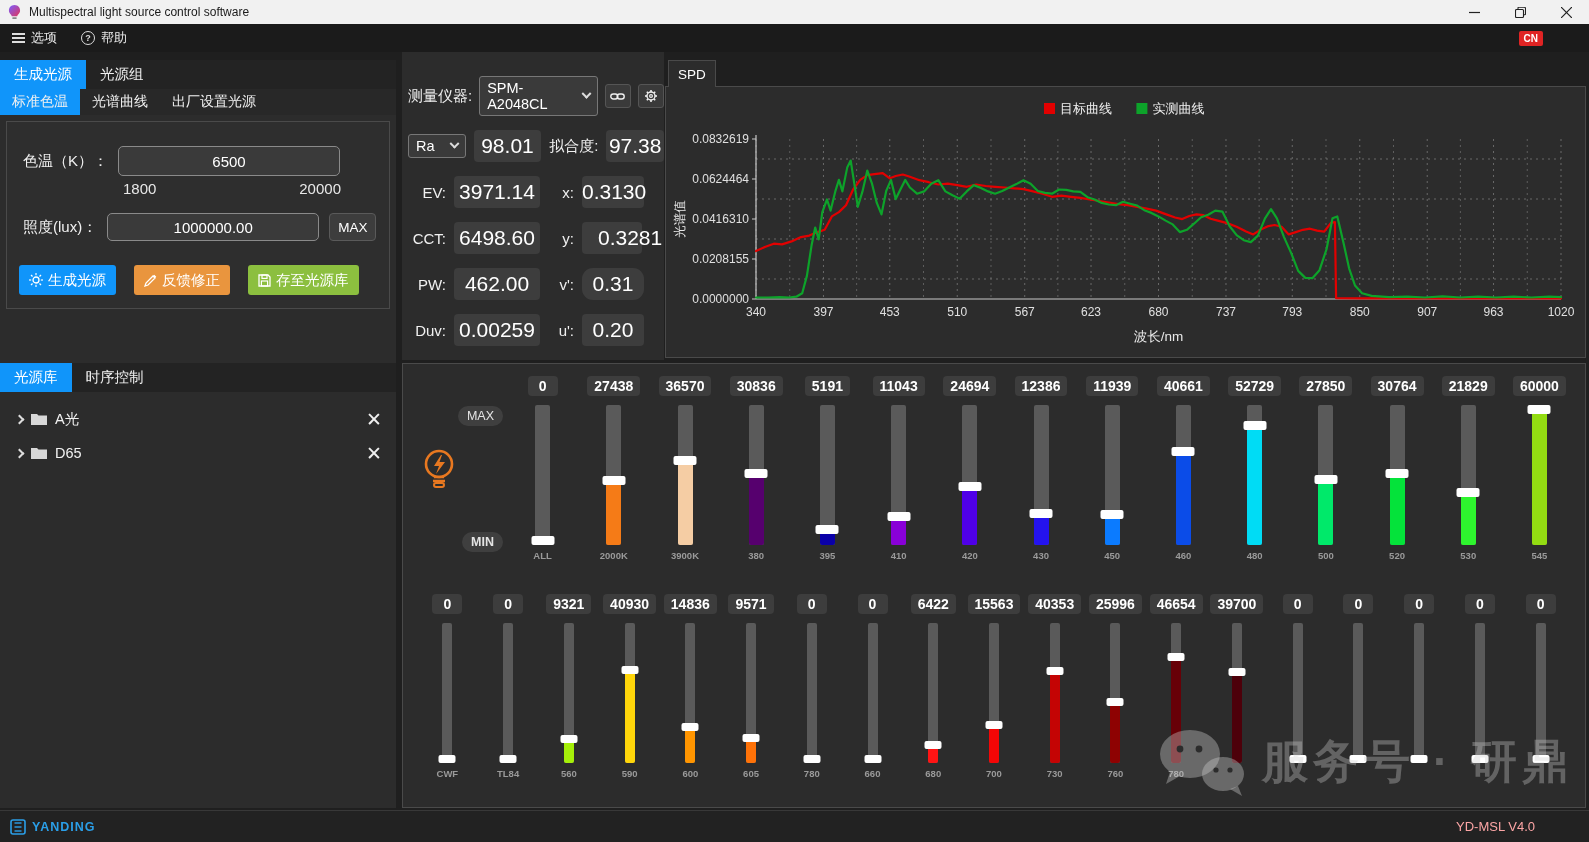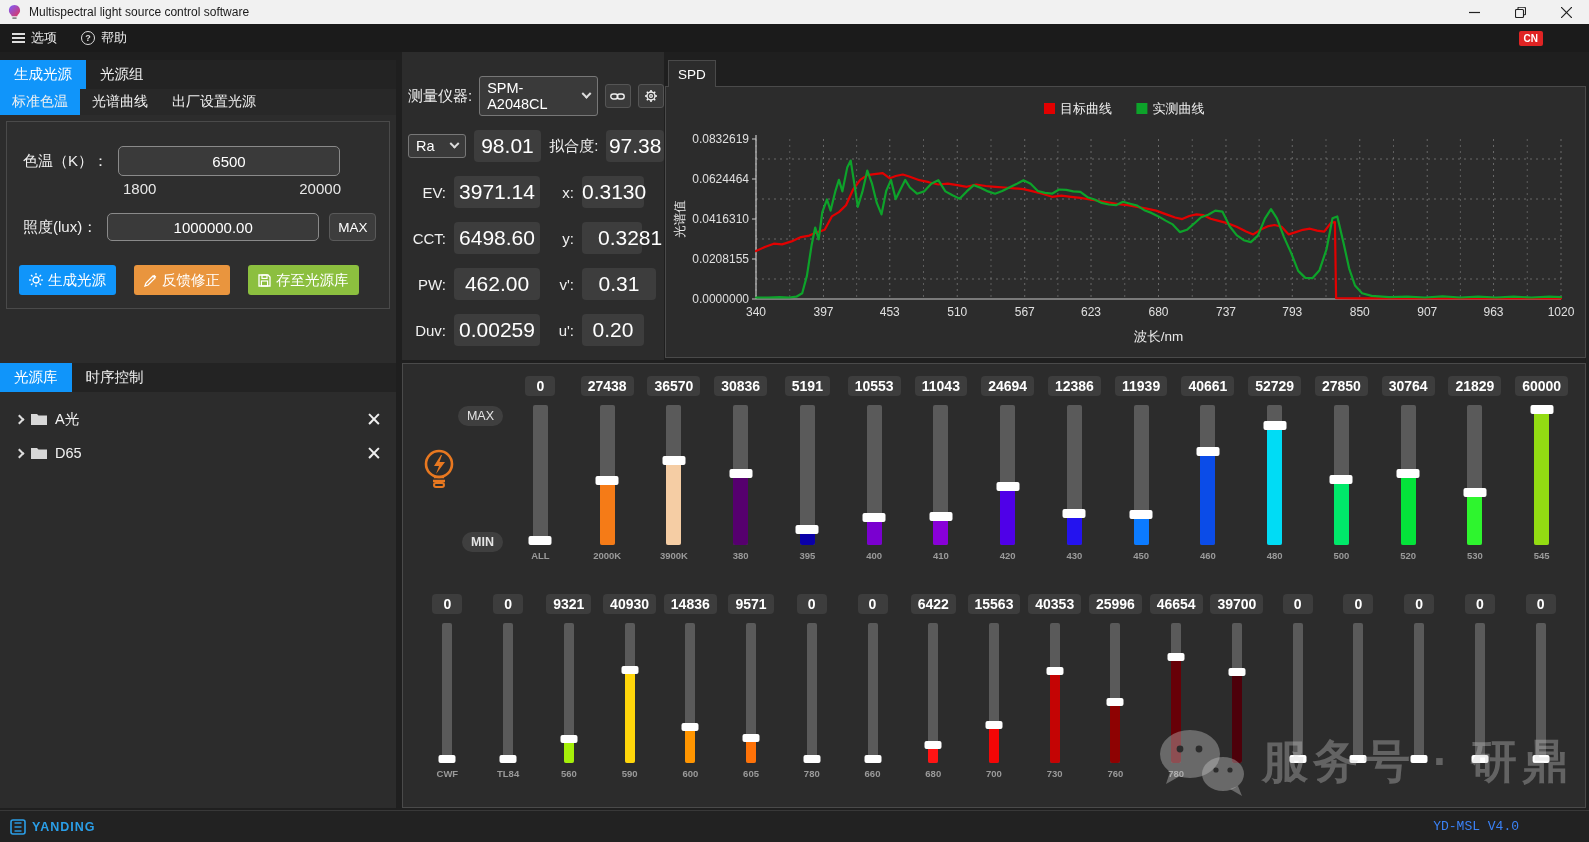--- a/index.html
+++ b/index.html
@@ -103,21 +103,21 @@
   
   .watermark { position:absolute; right:16px; bottom:44px; display:flex; align-items:center; gap:14px;
     z-index:9; pointer-events:none; }
   .watermark-text { font-size:46px; font-weight:bold; color:rgba(205,205,205,0.34); letter-spacing:5px; }
 
   
   .statusbar { position:absolute; left:0; top:810px; width:1589px; height:32px; background:#222;
     border-top:1px solid #383838; display:flex; align-items:center; padding:0 10px; }
   .brand { display:flex; align-items:center; gap:6px; color:#2b9fe8; font-weight:bold; font-size:12.5px;
     letter-spacing:1px; }
-  .version { margin-left:auto; margin-right:60px; color:#3b82f6; font-size:13px;font-family:Liberation Mono, monospace; }
+  .version { margin-left:auto; margin-right:44px; color:#fca5a5; font-size:13px; }
 </style>
 </head>
 <body>
 
 <div class="titlebar">
   <svg class="app-icon" viewBox="0 0 14 16">
     <defs>
         <linearGradient id="bg1" x1="0" y1="0" x2="1" y2="1">
       <stop offset="0" stop-color="#7a5cff"></stop>
           <stop offset="1" stop-color="#e0355a"></stop>
@@ -289,21 +289,21 @@
       <div class="meas-row" style="margin: 14px 0px 0px; gap: 8px;">
         <div class="lbl" style="width: 44px; text-align: right;">CCT:</div>
         <div class="vbox" style="width: 86px;">6498.60</div>
         <div class="lbl" style="width: 26px; text-align: right;">y:</div>
         <div class="vbox" style="width: 60px; padding-left: 16px;">0.3281</div>
       </div>
       <div class="meas-row" style="margin: 14px 0px 0px; gap: 8px;">
         <div class="lbl" style="width: 44px; text-align: right;">PW:</div>
         <div class="vbox" style="width: 86px;">462.00</div>
         <div class="lbl" style="width: 26px; text-align: right;">v':</div>
-        <div class="vbox" style="width: 74px;">0.31</div>
+        <div class="vbox" style="width: 62px; border-radius: 11px;">0.31</div>
       </div>
       <div class="meas-row" style="margin: 14px 0px 0px; gap: 8px;">
         <div class="lbl" style="width: 44px; text-align: right;">Duv:</div>
         <div class="vbox" style="width: 86px;">0.00259</div>
         <div class="lbl" style="width: 26px; text-align: right;">u':</div>
         <div class="vbox" style="width: 62px;">0.20</div>
       </div>
     </div>
   <div class="meas-row" style="margin:20px 0 0 30px; gap:42px;">
     <button class="btn btn-orange" style="width:92px; justify-content:center;">
@@ -442,28 +442,20 @@
       </div>
       <div class="slider-cell">
         <div class="slider-value">5191</div>
         <div class="slider-track">
           <div class="slider-fill" style="height: 8.65167%; background: rgb(10, 0, 168);"></div>
           <div class="slider-thumb" style="bottom: 11.3337px;"></div>
         </div>
         <div class="slider-label">395</div>
       </div>
       <div class="slider-cell">
-        <div class="slider-value">10553</div>
-        <div class="slider-track">
-          <div class="slider-fill" style="height: 17.5883%; background: rgb(122, 0, 208);"></div>
-          <div class="slider-thumb" style="bottom: 23.0407px;"></div>
-        </div>
-        <div class="slider-label">400</div>
-      </div>
-      <div class="slider-cell">
         <div class="slider-value">11043</div>
         <div class="slider-track">
           <div class="slider-fill" style="height: 18.405%; background: rgb(137, 0, 216);"></div>
           <div class="slider-thumb" style="bottom: 24.1105px;"></div>
         </div>
         <div class="slider-label">410</div>
       </div>
       <div class="slider-cell">
         <div class="slider-value">24694</div>
         <div class="slider-track">

